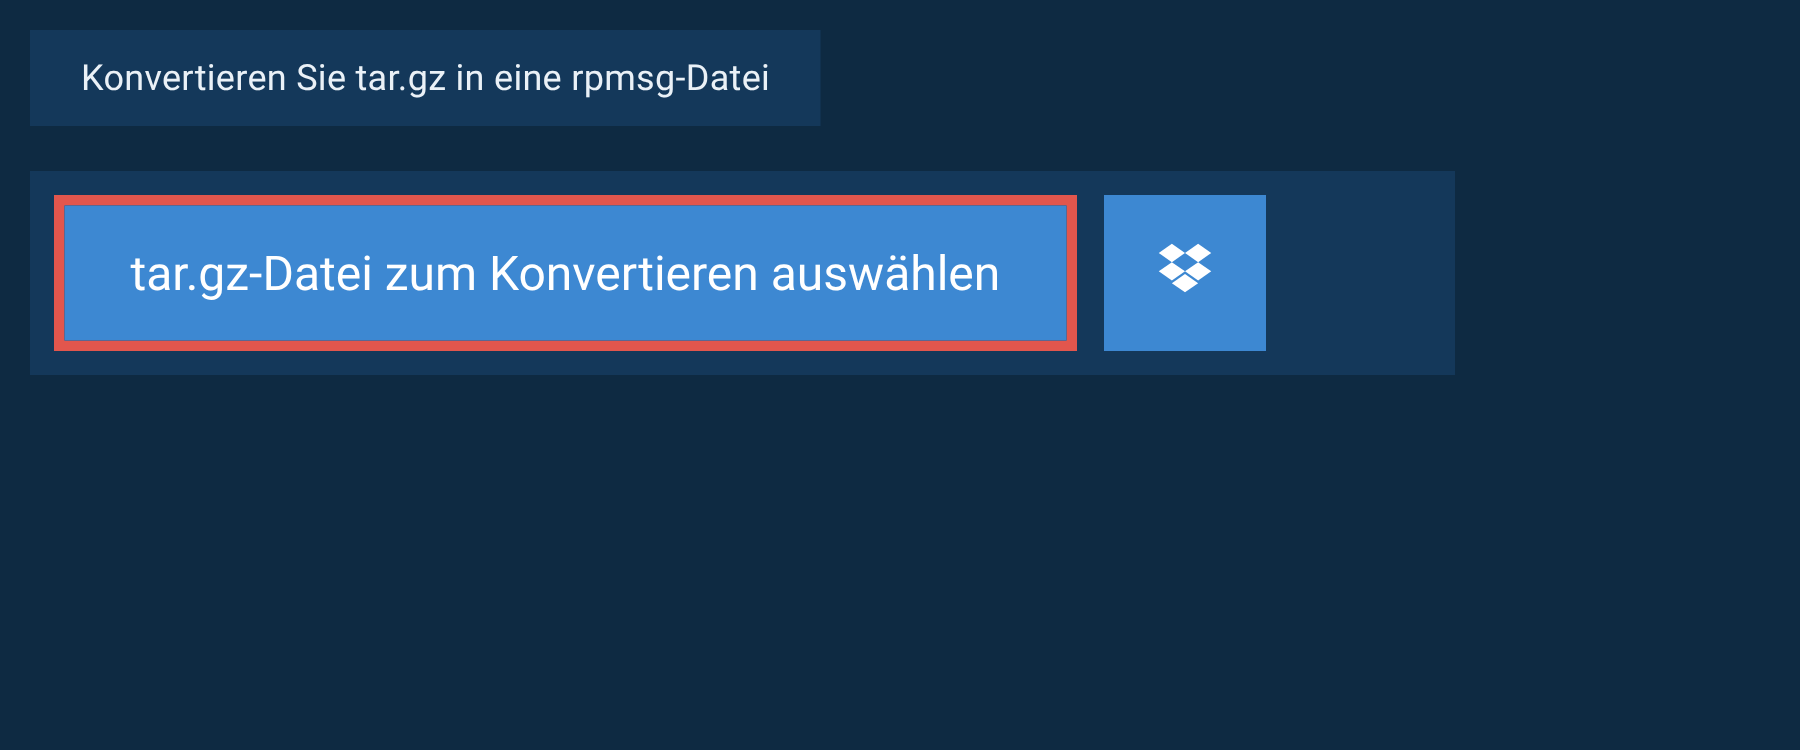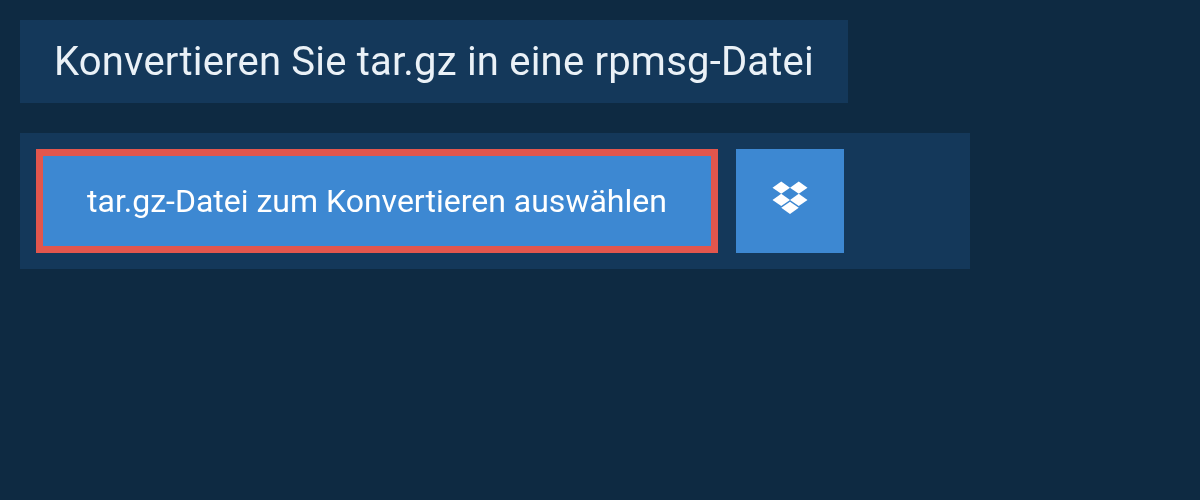--- a/index.html
+++ b/index.html
@@ -16,21 +16,21 @@
     padding: 20px;
   }
   .title-bar {
     display: inline-block;
     background: #14385a;
     padding: 18px 34px;
     margin-bottom: 30px;
   }
   .title-bar span {
     color: #eaf1f7;
-    font-size: 40px;
+    font-size: 24px;
     font-weight: 400;
     letter-spacing: 0.2px;
   }
   .action-row {
     background: #14385a;
     padding: 16px;
     display: flex;
     align-items: stretch;
     gap: 18px;
     width: 950px;

